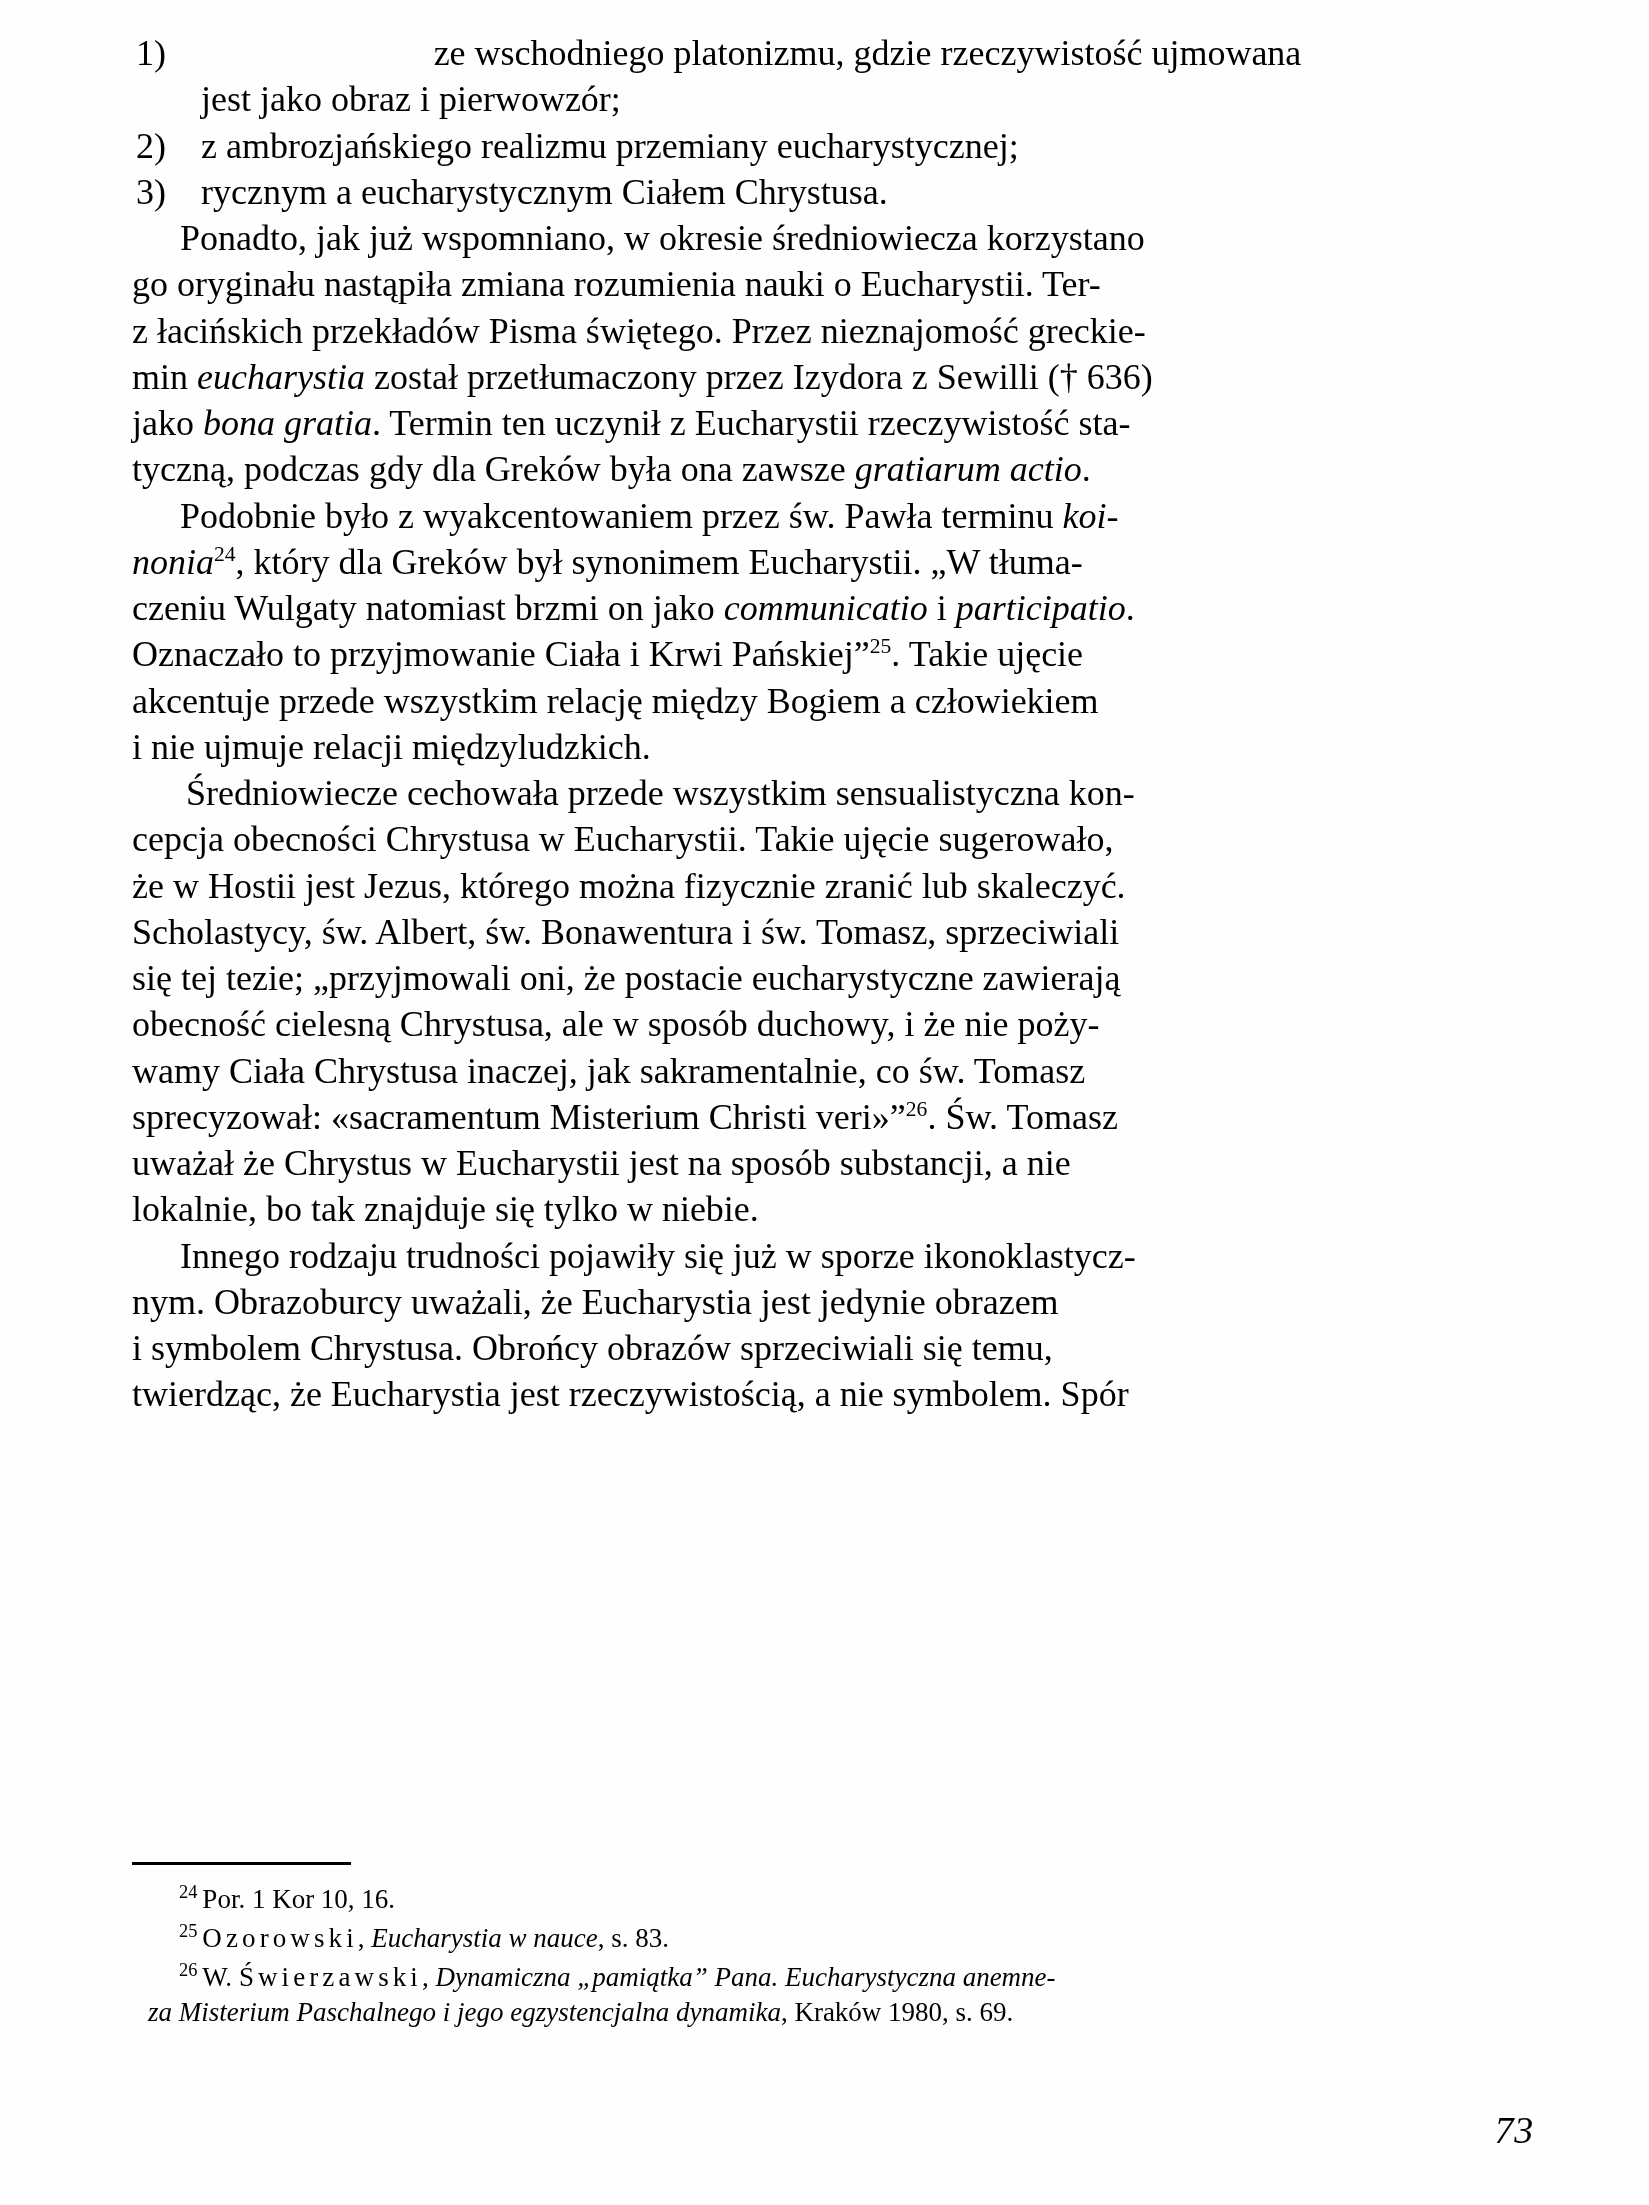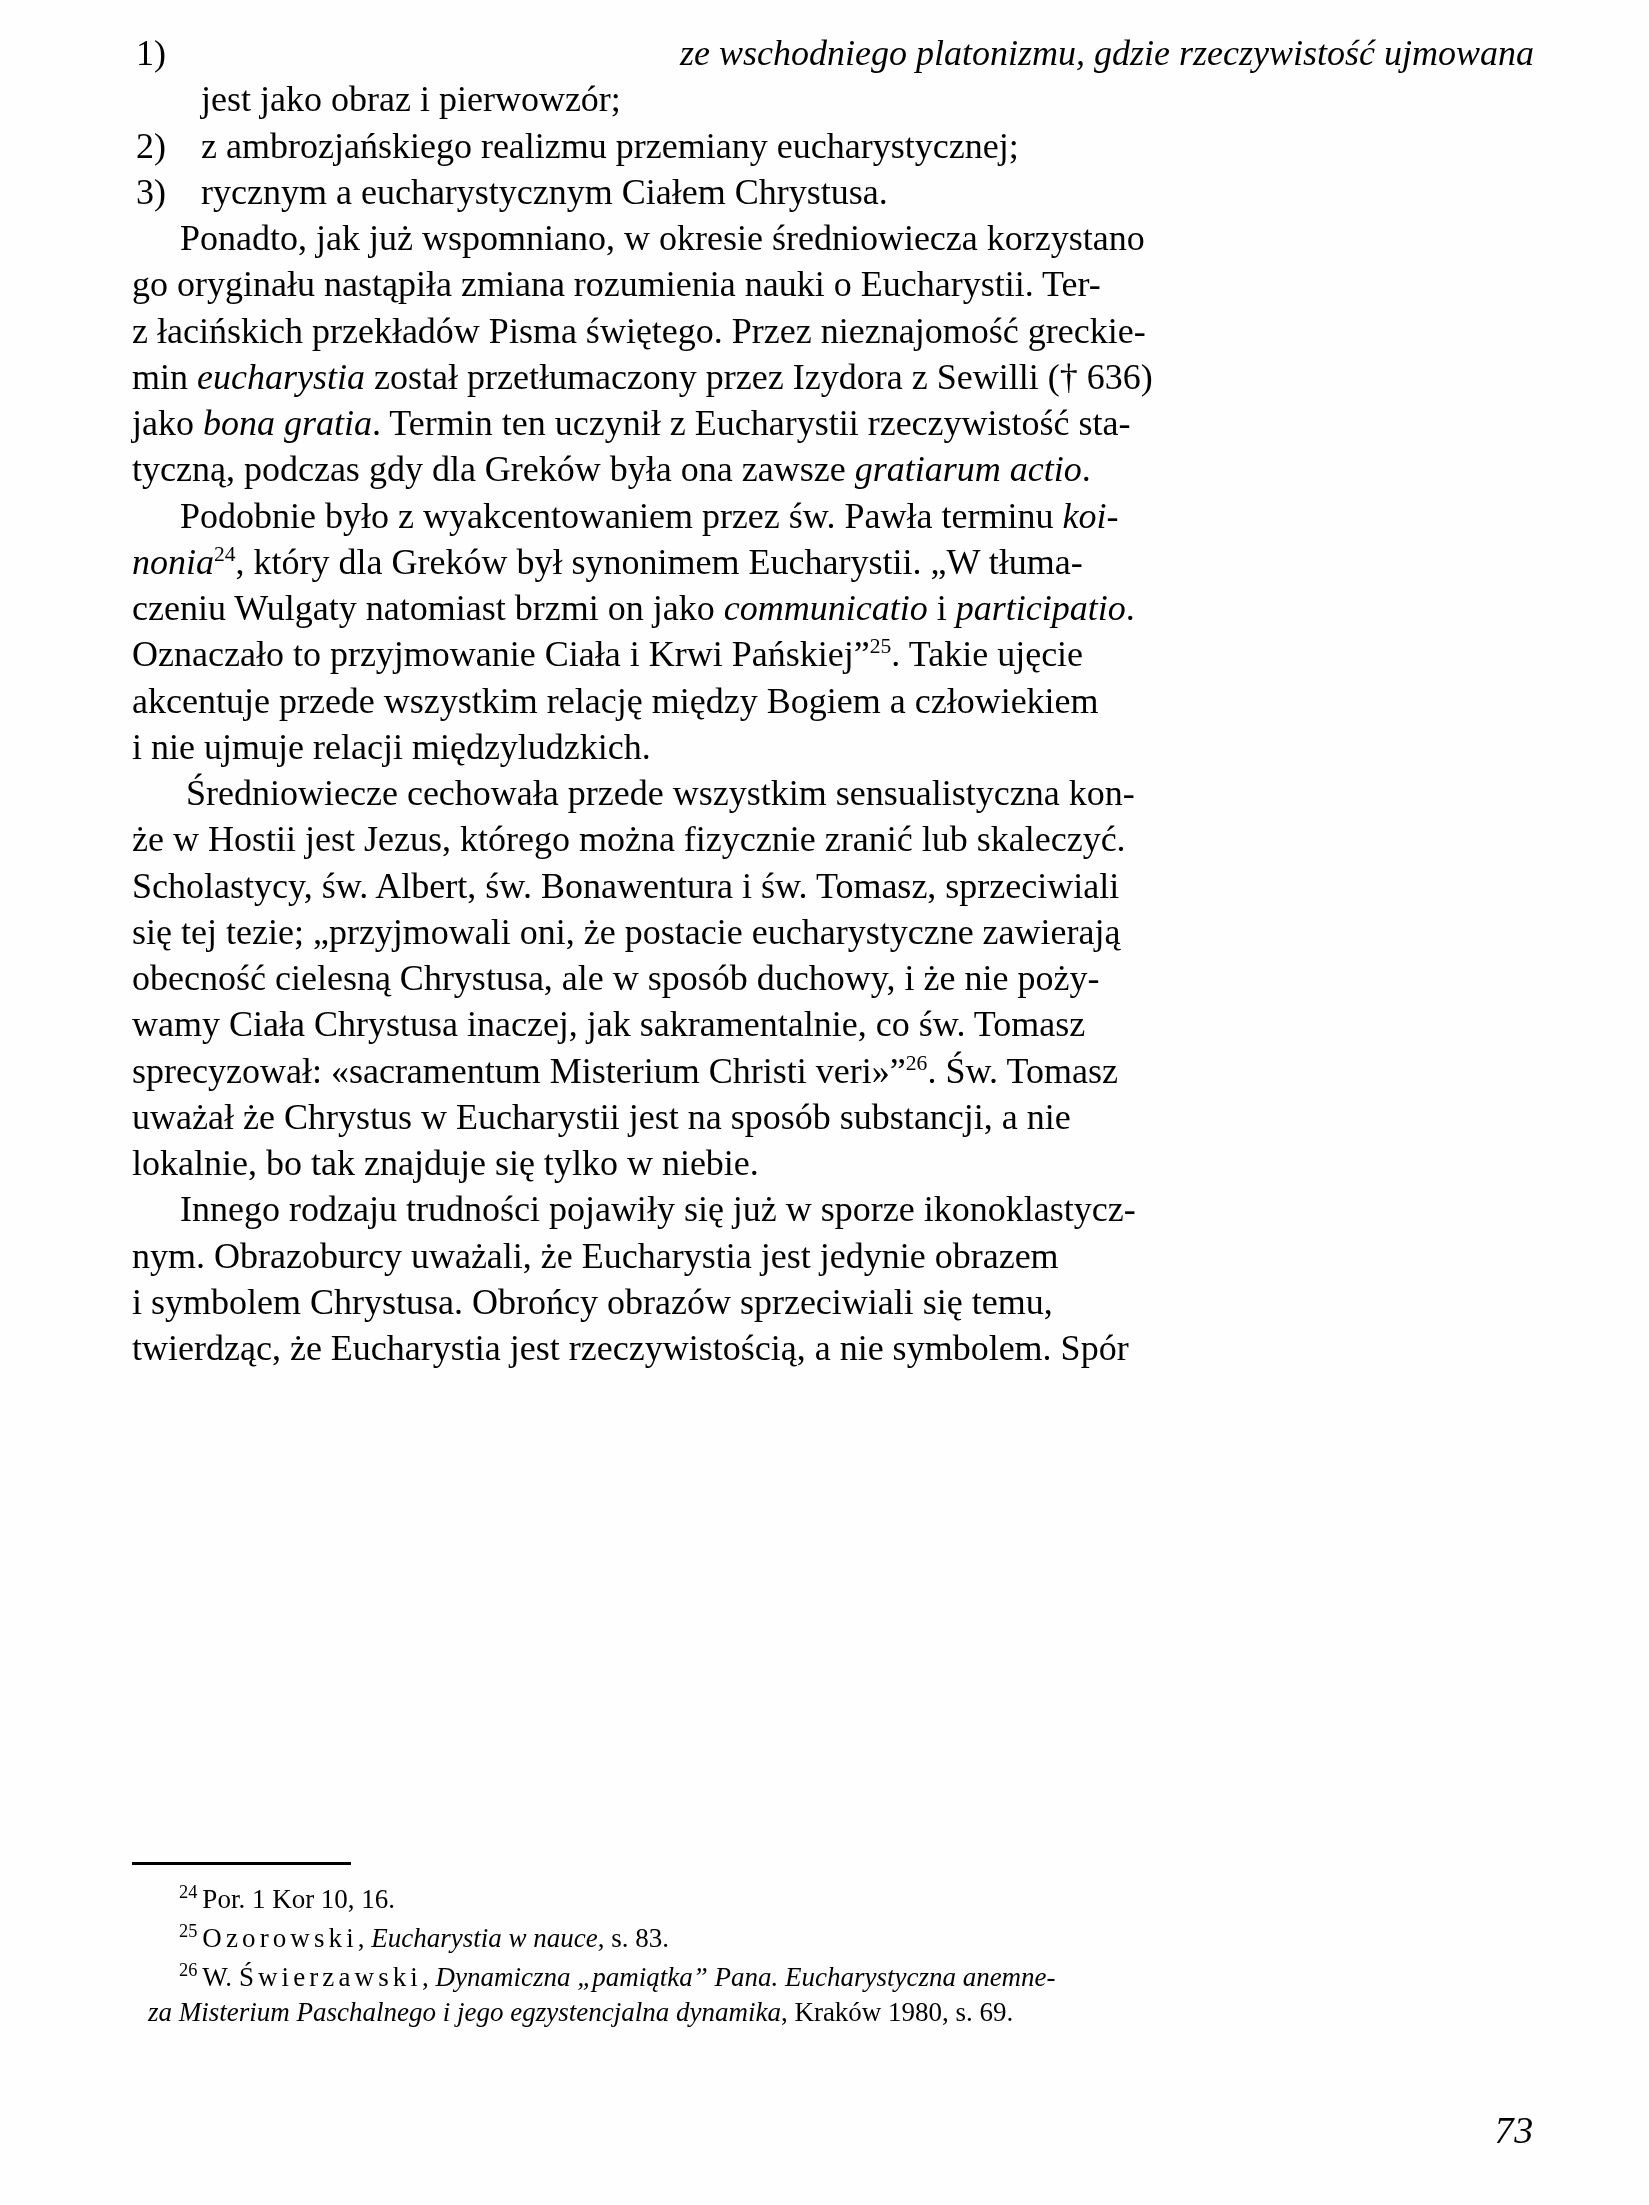--- a/index.html
+++ b/index.html
@@ -131,21 +131,21 @@
 <body>
 
 <div class="page">
 
   <div class="content">
 
     <ol class="num-list">
       <li>
         <span class="marker">1)</span>
         <span class="li-text">
-          <span class="line just" style="display:flex;justify-content:flex-end;font-style:italic;">
+          <span class="line just" style="display:flex;justify-content:center;">
             <span>ze wschodniego platonizmu, gdzie rzeczywistość ujmowana</span>
           </span>
           <span class="line">jest jako obraz i pierwowzór;</span>
         </span>
       </li>
       <li>
         <span class="marker">2)</span>
         <span class="li-text">
           <span class="line">z ambrozjańskiego realizmu przemiany eucharystycznej;</span>
         </span>
@@ -171,20 +171,21 @@
       <span class="line"><span class="indent-first"></span><span>Podobnie było z wyakcentowaniem przez św. Pawła terminu </span><i>koi-</i></span>
       <span class="line"><i>nonia</i><sup class="fn">24</sup><span>, który dla Greków był synonimem Eucharystii. „W tłuma-</span></span>
       <span class="line"><span>czeniu Wulgaty natomiast brzmi on jako </span><i>communicatio</i><span> i </span><i>participatio</i><span>.</span></span>
       <span class="line"><span>Oznaczało to przyjmowanie Ciała i Krwi Pańskiej”</span><sup class="fn">25</sup><span>. Takie ujęcie</span></span>
       <span class="line">akcentuje przede wszystkim relację między Bogiem a człowiekiem</span>
       <span class="line">i nie ujmuje relacji międzyludzkich.</span>
     </p>
 
     <p class="body-par">
       <span class="line"><span class="indent-first-sm"></span><span>Średniowiecze cechowała przede wszystkim sensualistyczna kon-</span></span>
+      <span class="line">cepcja obecności Chrystusa w Eucharystii. Takie ujęcie sugerowało,</span>
       <span class="line">że w Hostii jest Jezus, którego można fizycznie zranić lub skaleczyć.</span>
       <span class="line">Scholastycy, św. Albert, św. Bonawentura i św. Tomasz, sprzeciwiali</span>
       <span class="line">się tej tezie; „przyjmowali oni, że postacie eucharystyczne zawierają</span>
       <span class="line">obecność cielesną Chrystusa, ale w sposób duchowy, i że nie poży-</span>
       <span class="line">wamy Ciała Chrystusa inaczej, jak sakramentalnie, co św. Tomasz</span>
       <span class="line"><span>sprecyzował: «sacramentum Misterium Christi veri»”</span><sup class="fn">26</sup><span>. Św. Tomasz</span></span>
       <span class="line">uważał że Chrystus w Eucharystii jest na sposób substancji, a nie</span>
       <span class="line">lokalnie, bo tak znajduje się tylko w niebie.</span>
     </p>
 

